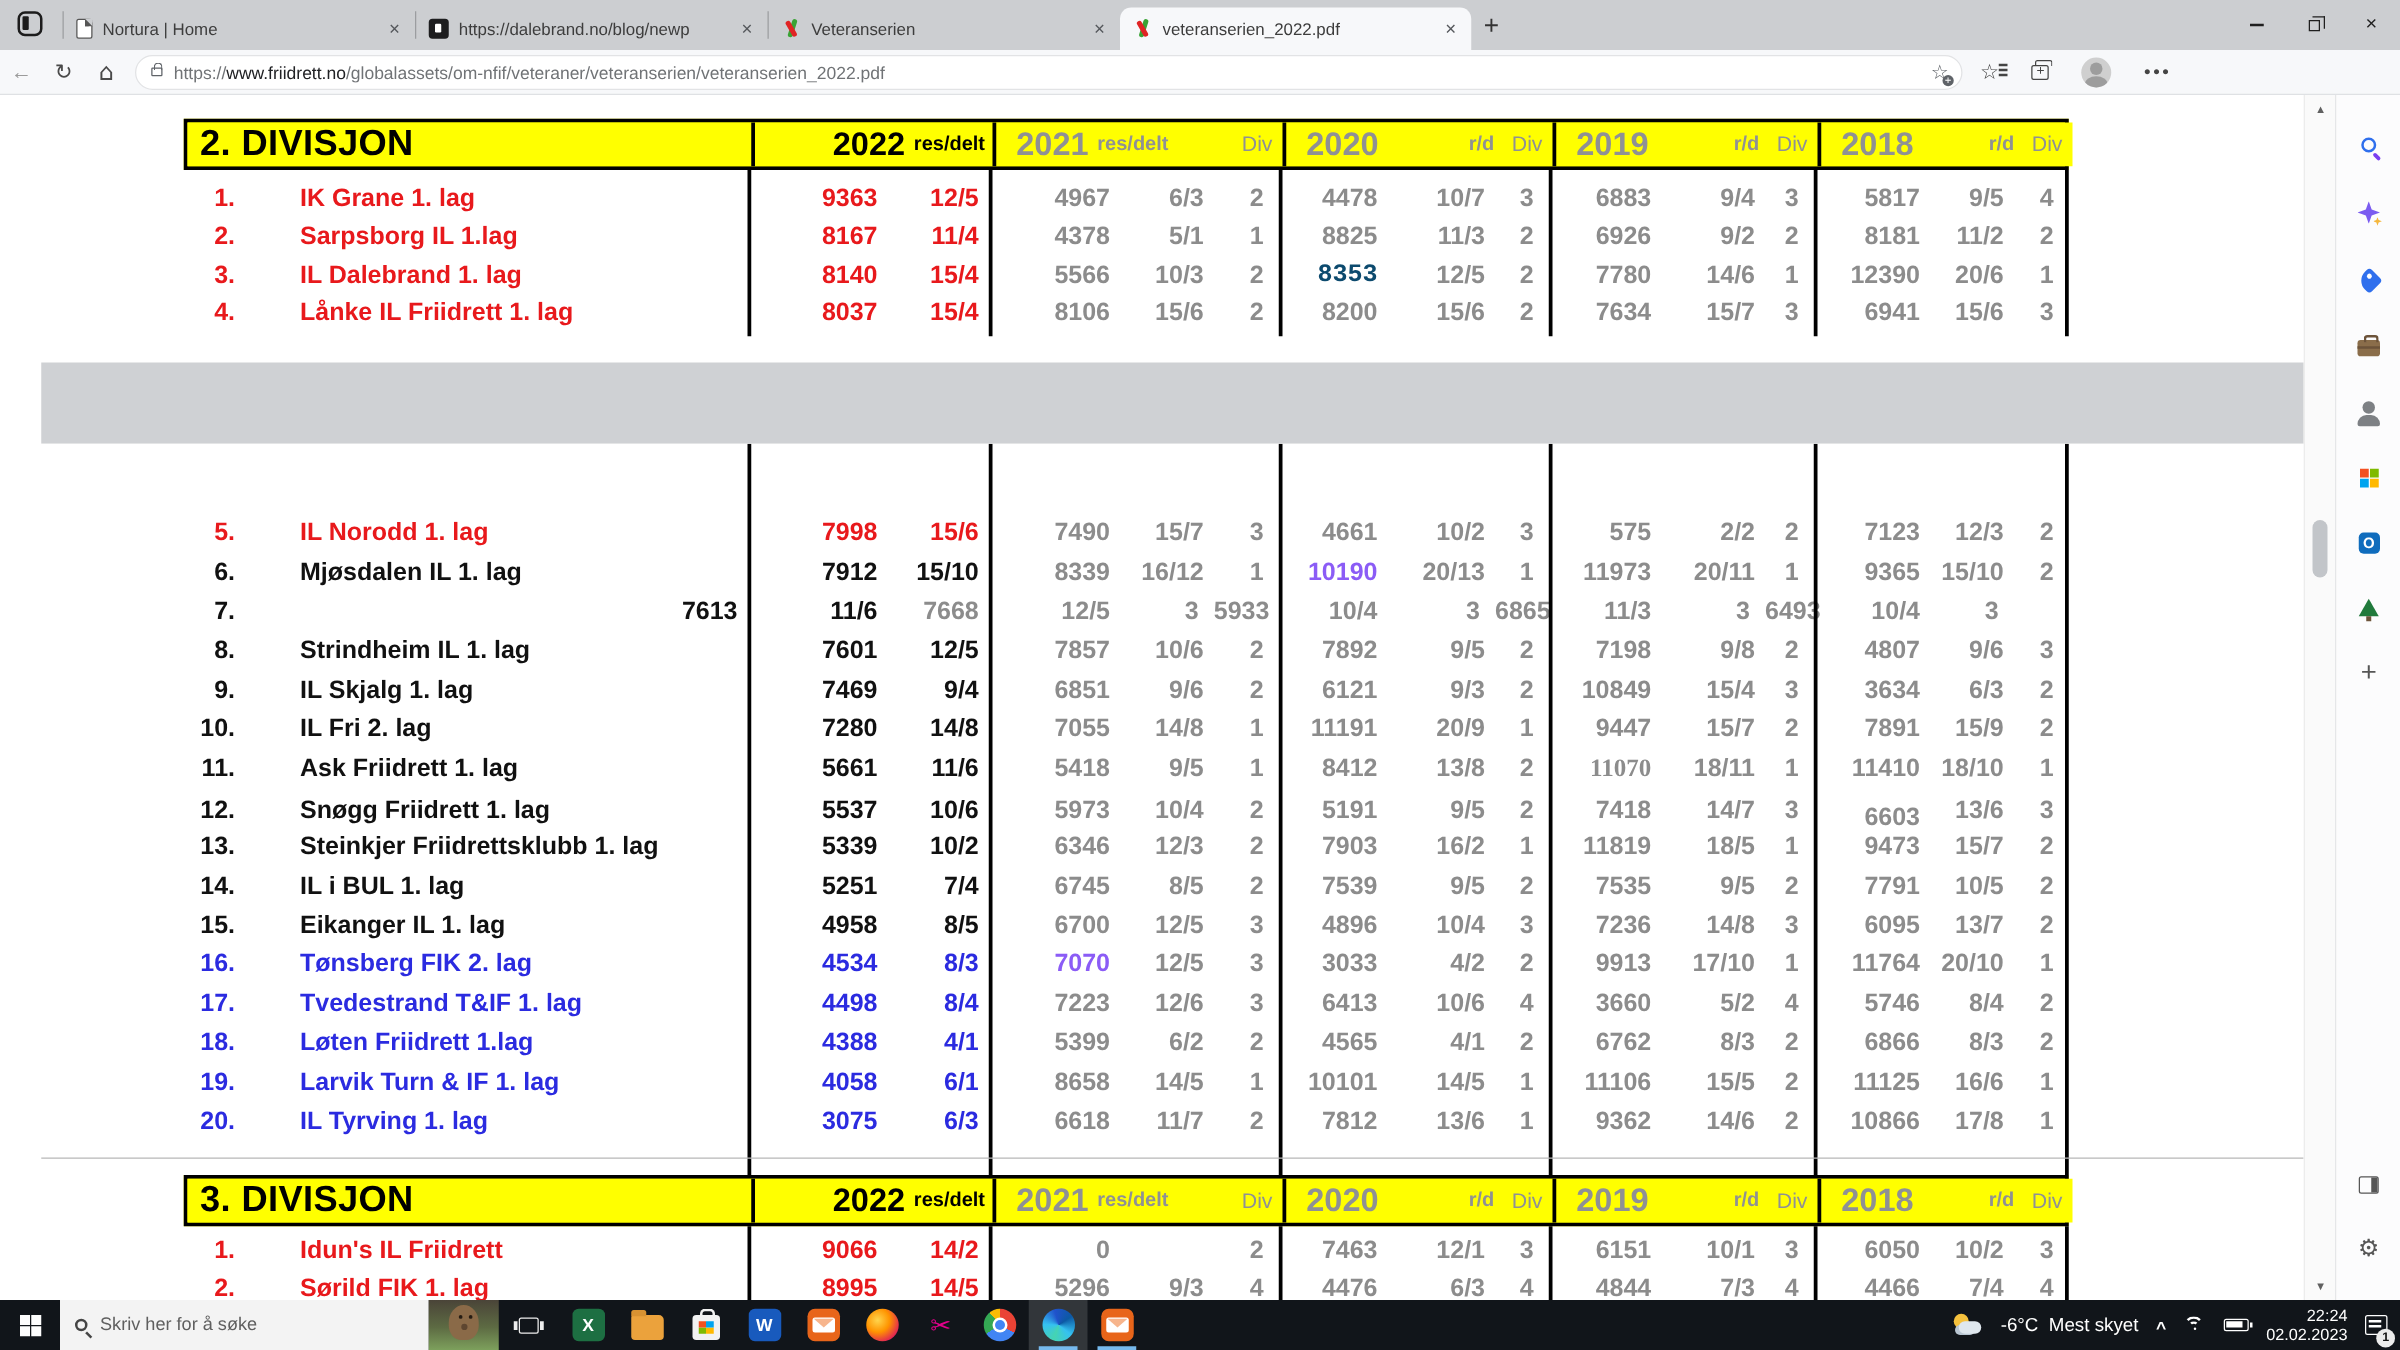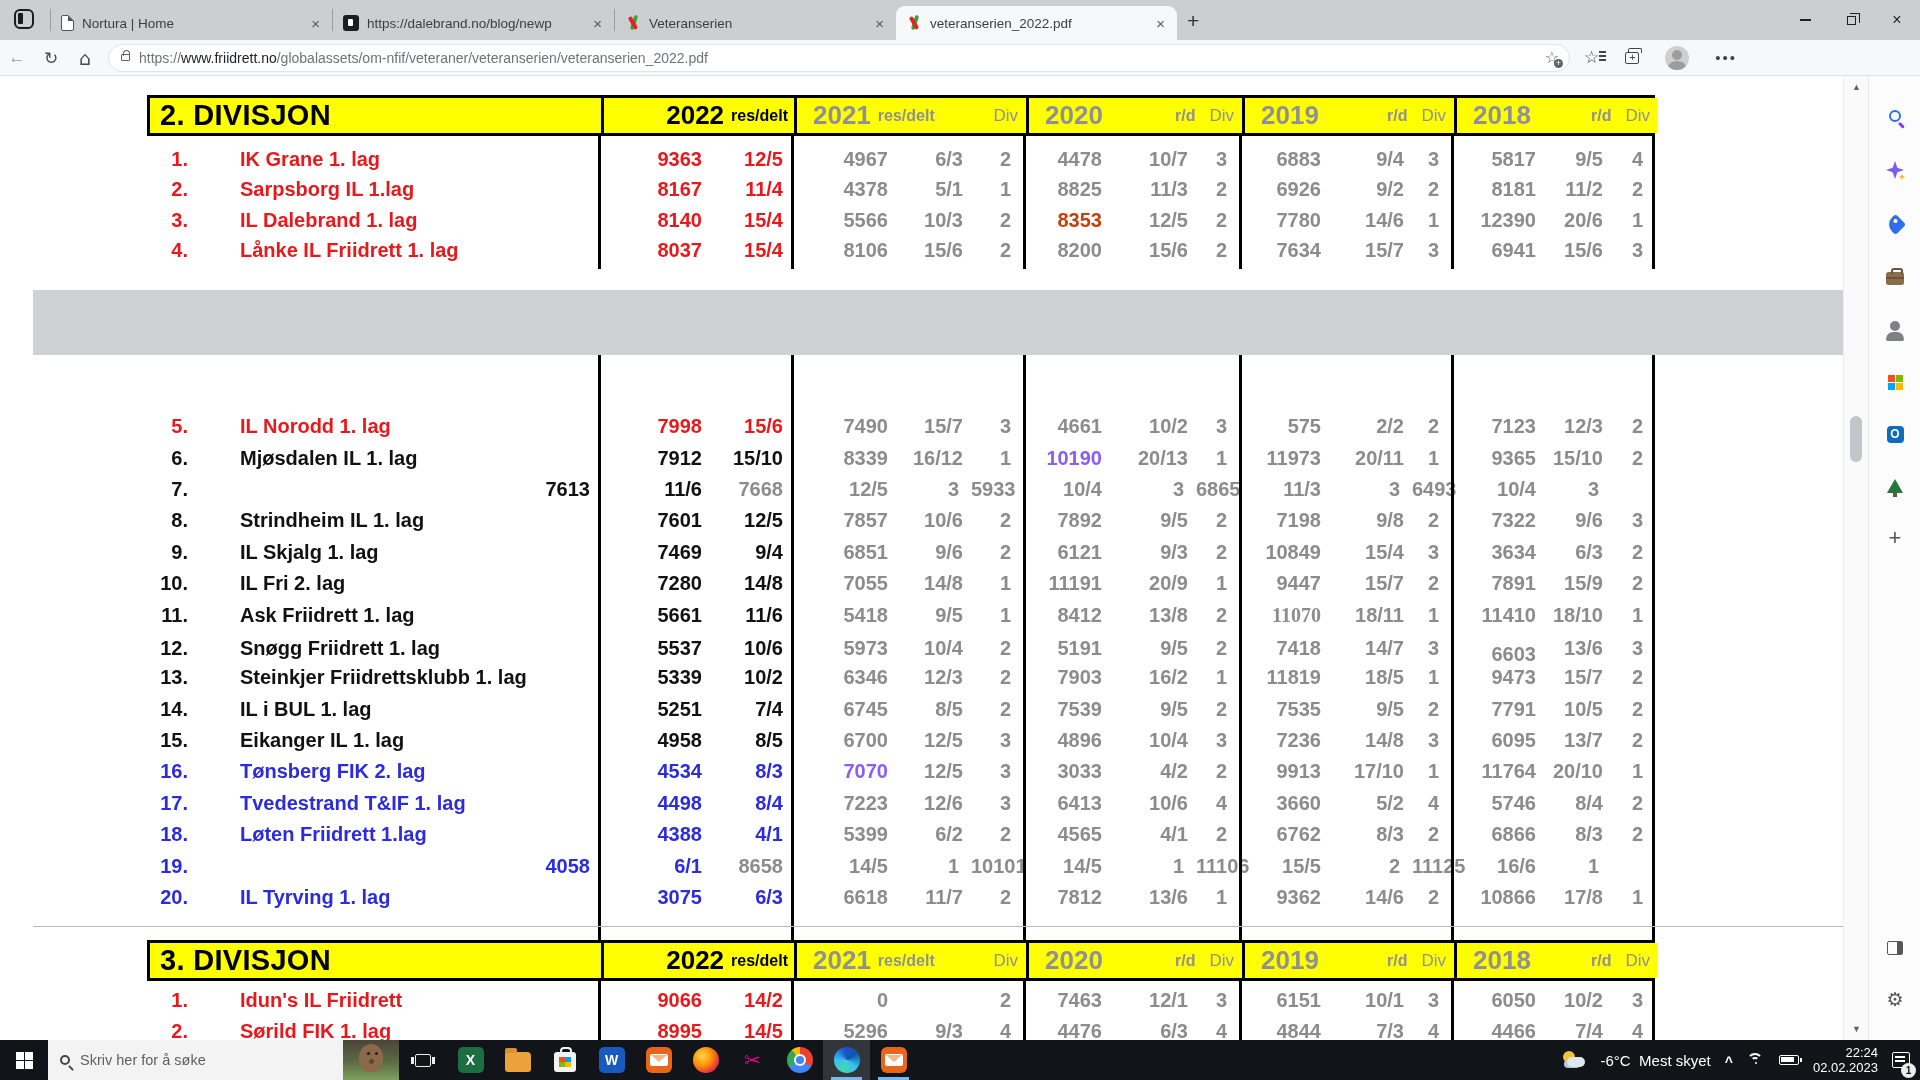--- a/index.html
+++ b/index.html
@@ -294,21 +294,21 @@
               <span class="dv" style="color: rgb(140, 140, 140);">2</span>
             </div>
             <div class="row" style="height: 30.5px;">
               <span class="rk" style="color: rgb(232, 25, 28);">3.</span>
               <span class="tm" style="color: rgb(232, 25, 28);">IL Dalebrand 1. lag</span>
               <span class="nm" style="color: rgb(232, 25, 28);">8140</span>
               <span class="nm" style="color: rgb(232, 25, 28);">15/4</span>
               <span class="nm" style="color: rgb(140, 140, 140);">5566</span>
               <span class="nm" style="color: rgb(140, 140, 140);">10/3</span>
               <span class="dv" style="color: rgb(140, 140, 140);">2</span>
-              <span class="nm" style="color: #c2410c;">8353</span>
+              <span class="nm" style="color: #0c4a6e; font-family: Liberation Mono, monospace;">8353</span>
               <span class="nm" style="color: rgb(140, 140, 140);">12/5</span>
               <span class="dv" style="color: rgb(140, 140, 140);">2</span>
               <span class="nm" style="color: rgb(140, 140, 140);">7780</span>
               <span class="nm" style="color: rgb(140, 140, 140);">14/6</span>
               <span class="dv" style="color: rgb(140, 140, 140);">1</span>
               <span class="nm" style="color: rgb(140, 140, 140);">12390</span>
               <span class="nm" style="color: rgb(140, 140, 140);">20/6</span>
               <span class="dv" style="color: rgb(140, 140, 140);">1</span>
             </div>
             <div class="row" style="height: 30.5px;">
@@ -404,21 +404,21 @@
               <span class="nm" style="color: rgb(17, 17, 17);">12/5</span>
               <span class="nm" style="color: rgb(140, 140, 140);">7857</span>
               <span class="nm" style="color: rgb(140, 140, 140);">10/6</span>
               <span class="dv" style="color: rgb(140, 140, 140);">2</span>
               <span class="nm" style="color: rgb(140, 140, 140);">7892</span>
               <span class="nm" style="color: rgb(140, 140, 140);">9/5</span>
               <span class="dv" style="color: rgb(140, 140, 140);">2</span>
               <span class="nm" style="color: rgb(140, 140, 140);">7198</span>
               <span class="nm" style="color: rgb(140, 140, 140);">9/8</span>
               <span class="dv" style="color: rgb(140, 140, 140);">2</span>
-              <span class="nm" style="color: rgb(140, 140, 140);">7322</span>
+              <span class="nm" style="color: rgb(140, 140, 140);">4807</span>
               <span class="nm" style="color: rgb(140, 140, 140);">9/6</span>
               <span class="dv" style="color: rgb(140, 140, 140);">3</span>
             </div>
             <div class="row" style="height: 31.4px;">
               <span class="rk" style="color: rgb(17, 17, 17);">9.</span>
               <span class="tm" style="color: rgb(17, 17, 17);">IL Skjalg 1. lag</span>
               <span class="nm" style="color: rgb(17, 17, 17);">7469</span>
               <span class="nm" style="color: rgb(17, 17, 17);">9/4</span>
               <span class="nm" style="color: rgb(140, 140, 140);">6851</span>
               <span class="nm" style="color: rgb(140, 140, 140);">9/6</span>
@@ -590,20 +590,21 @@
               <span class="dv" style="color: rgb(140, 140, 140);">2</span>
               <span class="nm" style="color: rgb(140, 140, 140);">6762</span>
               <span class="nm" style="color: rgb(140, 140, 140);">8/3</span>
               <span class="dv" style="color: rgb(140, 140, 140);">2</span>
               <span class="nm" style="color: rgb(140, 140, 140);">6866</span>
               <span class="nm" style="color: rgb(140, 140, 140);">8/3</span>
               <span class="dv" style="color: rgb(140, 140, 140);">2</span>
             </div>
             <div class="row" style="height: 31.4px;">
               <span class="rk" style="color: rgb(43, 43, 224);">19.</span>
+              <span class="tm" style="color: rgb(43, 43, 224);">Larvik Turn &amp; IF 1. lag</span>
               <span class="nm" style="color: rgb(43, 43, 224);">4058</span>
               <span class="nm" style="color: rgb(43, 43, 224);">6/1</span>
               <span class="nm" style="color: rgb(140, 140, 140);">8658</span>
               <span class="nm" style="color: rgb(140, 140, 140);">14/5</span>
               <span class="dv" style="color: rgb(140, 140, 140);">1</span>
               <span class="nm" style="color: rgb(140, 140, 140);">10101</span>
               <span class="nm" style="color: rgb(140, 140, 140);">14/5</span>
               <span class="dv" style="color: rgb(140, 140, 140);">1</span>
               <span class="nm" style="color: rgb(140, 140, 140);">11106</span>
               <span class="nm" style="color: rgb(140, 140, 140);">15/5</span>

